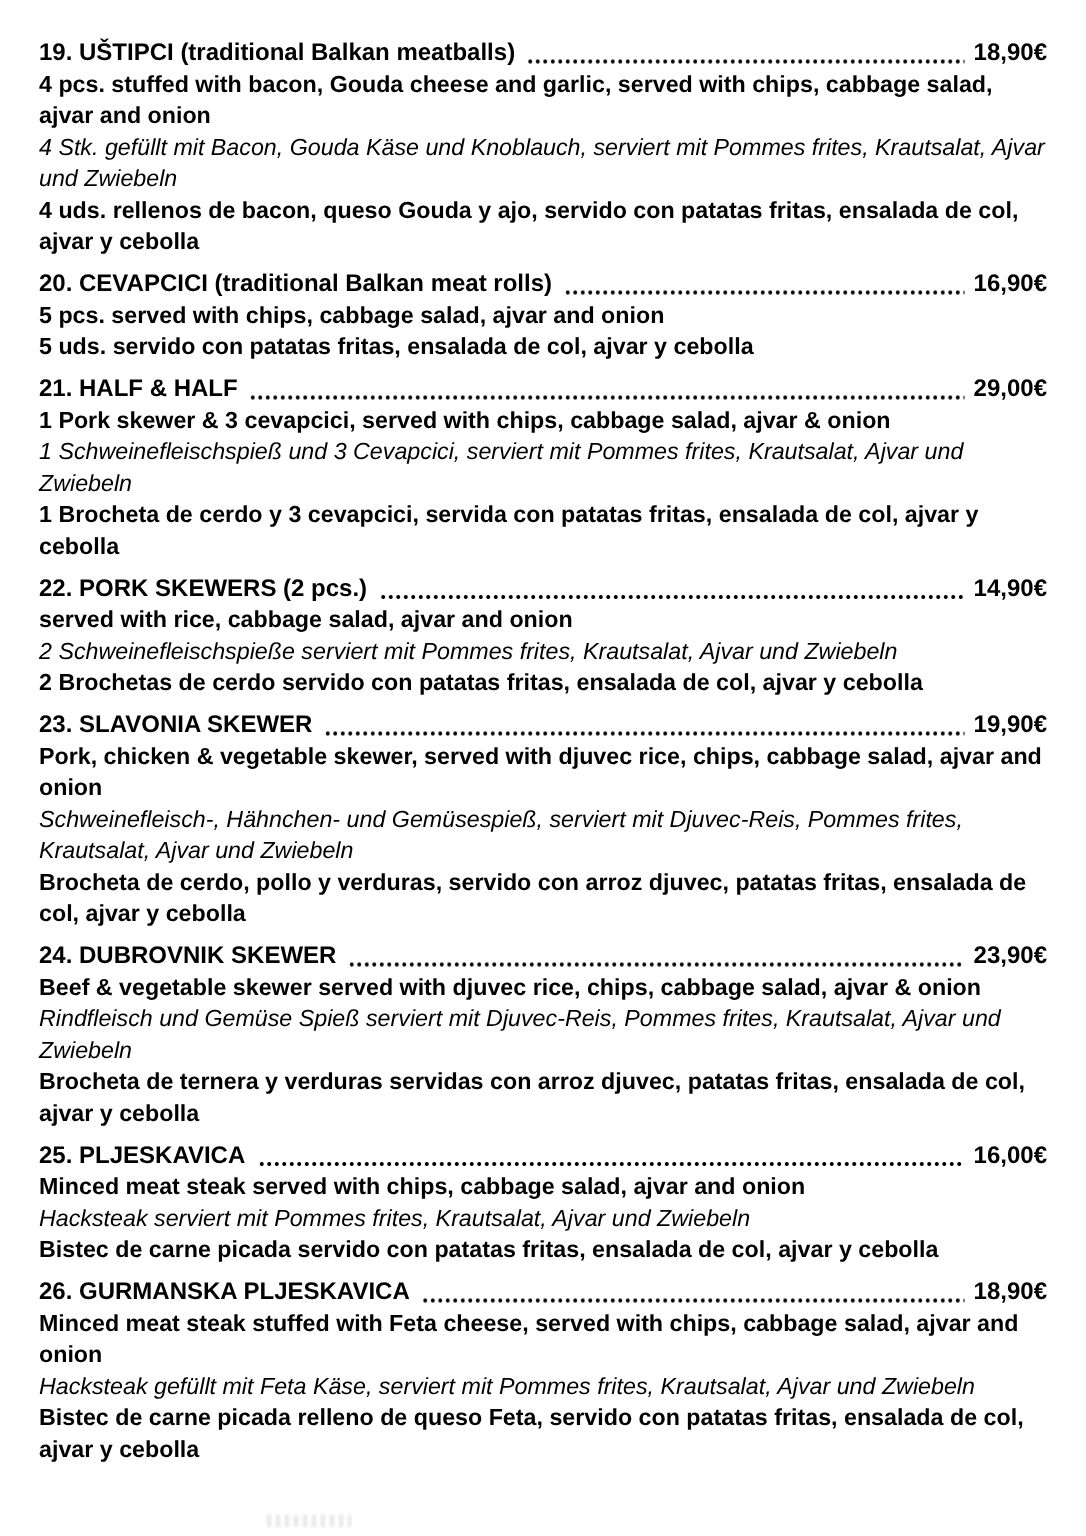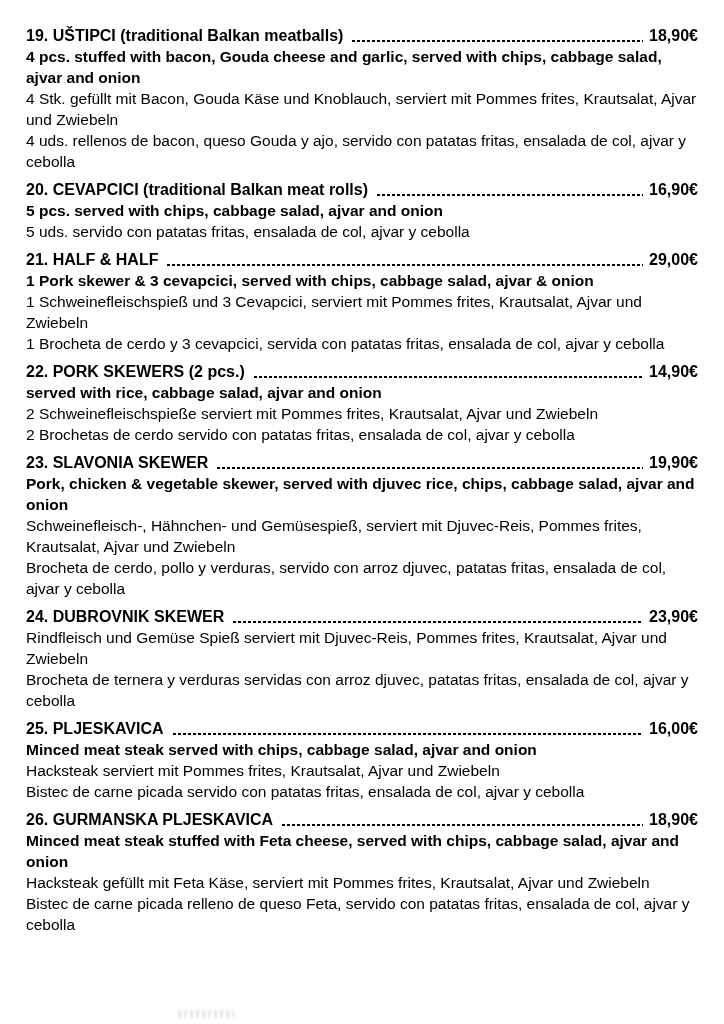--- a/index.html
+++ b/index.html
@@ -34,22 +34,22 @@
     flex: 1 1 auto;
     height: 16px;
     margin: 0 6px 0 8px;
     background-image: radial-gradient(circle, #000 1.2px, rgba(0,0,0,0) 1.45px);
     background-size: 5px 4px;
     background-repeat: repeat-x;
     background-position: left 0 bottom 3px;
   }
   p { margin: 0; }
   .desc-en { font-weight: 700; }
-  .desc-de { }
-  .desc-es { font-weight: 400; }
+  .desc-de { font-style: italic; }
+  .desc-es { font-weight: 700; }
   .scan-artifact {
     position: absolute;
     left: 178px;
     top: 1010px;
     width: 56px;
     height: 8px;
     background: repeating-linear-gradient(90deg, #b5b5b5 0 3px, transparent 3px 6px);
     opacity: 0.35;
     filter: blur(1px);
   }
@@ -112,20 +112,21 @@
     <p class="desc-de">Schweinefleisch-, Hähnchen- und Gemüsespieß, serviert mit Djuvec-Reis, Pommes frites, Krautsalat, Ajvar und Zwiebeln</p>
     <p class="desc-es">Brocheta de cerdo, pollo y verduras, servido con arroz djuvec, patatas fritas, ensalada de col, ajvar y cebolla</p>
   </section>
 
   <section class="menu-item">
     <div class="menu-header">
       <span class="menu-title">24. DUBROVNIK SKEWER</span>
       <span class="leader"></span>
       <span class="menu-price">23,90€</span>
     </div>
+    <p class="desc-en">Beef &amp; vegetable skewer served with djuvec rice, chips, cabbage salad, ajvar &amp; onion</p>
     <p class="desc-de">Rindfleisch und Gemüse Spieß serviert mit Djuvec-Reis, Pommes frites, Krautsalat, Ajvar und Zwiebeln</p>
     <p class="desc-es">Brocheta de ternera y verduras servidas con arroz djuvec, patatas fritas, ensalada de col, ajvar y cebolla</p>
   </section>
 
   <section class="menu-item">
     <div class="menu-header">
       <span class="menu-title">25. PLJESKAVICA</span>
       <span class="leader"></span>
       <span class="menu-price">16,00€</span>
     </div>

